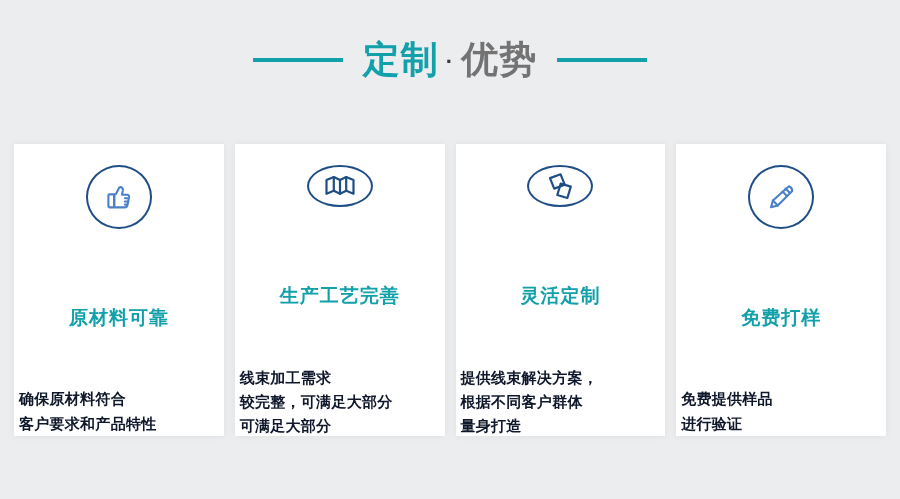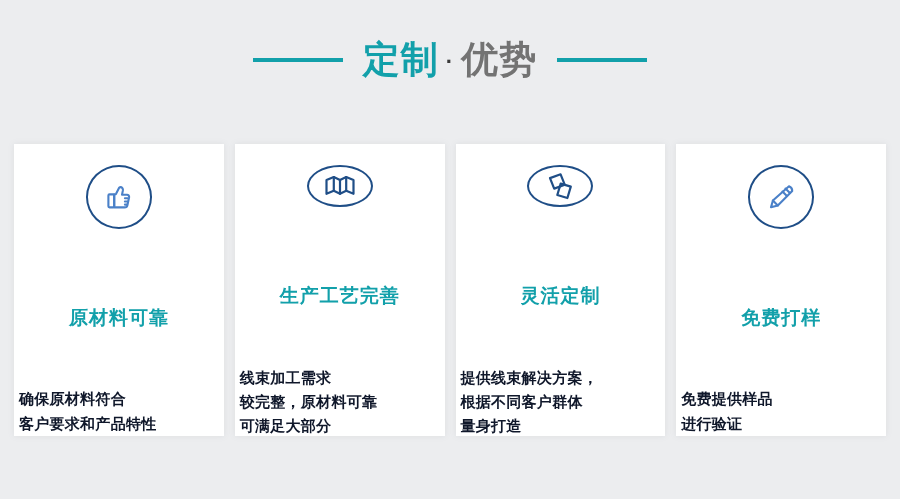--- a/index.html
+++ b/index.html
@@ -106,21 +106,21 @@
             <path d="M5.5 13.0 L12.8 10.0 L19.0 13.0 L25.2 10.0 L32.5 13.0 L32.5 26.8 L25.2 23.8 L19.0 26.8 L12.8 23.8 L5.5 26.8 Z"></path>
             <path d="M12.8 10.0 L12.8 23.8"></path>
             <path d="M19.0 13.0 L19.0 26.8"></path>
             <path d="M25.2 10.0 L25.2 23.8"></path>
           </svg>
         </span>
       </div>
       <div class="card-title">生产工艺完善</div>
       <div class="card-body">
         <span class="ln">线束加工需求</span>
-        <span class="ln">较完整，原材料可靠</span>
+        <span class="ln">较完整，可满足大部分</span>
         <span class="ln">可满足大部分</span>
       </div>
     </div>
 
     <div class="card">
       <div class="icon-circle">
         <span>
           <svg width="38" height="38" viewBox="0 0 38 38" fill="none" stroke="#1f4e87" stroke-width="2.2" stroke-linecap="round" stroke-linejoin="round">
             <path d="M19.7 16.6 L29.8 19.6 L26.4 31.0 L16.3 28.0 Z"></path>
             <path d="M9.0 11.1 L19.6 7.3 L23.8 17.8 L13.2 21.6 Z"></path>

